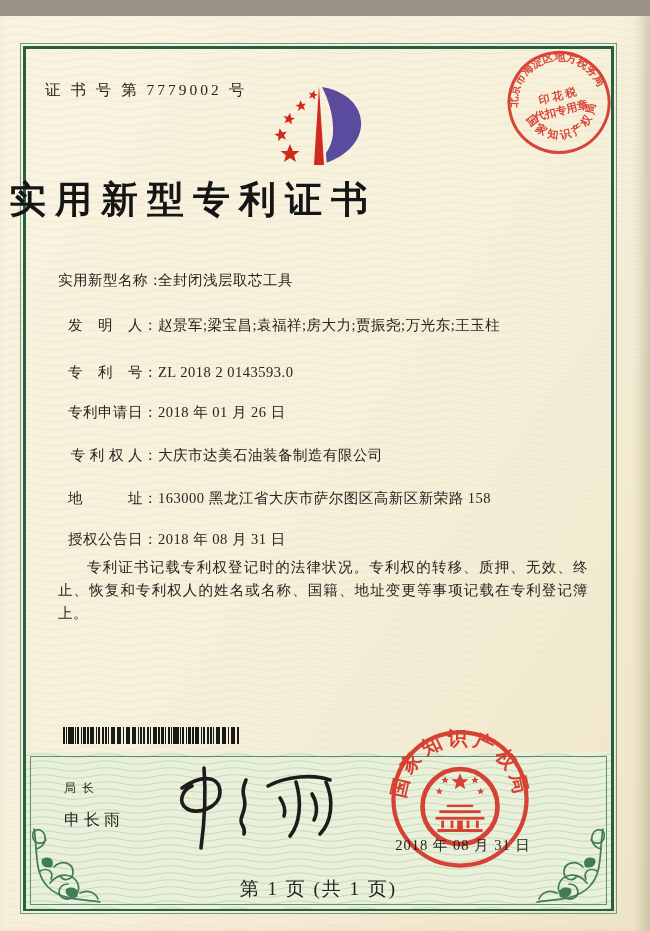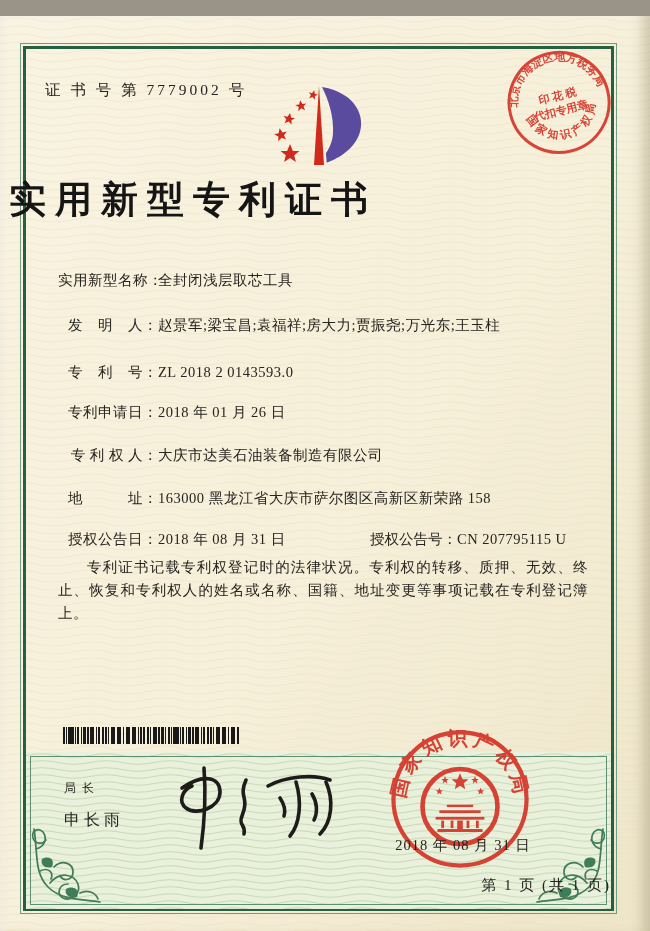--- a/index.html
+++ b/index.html
@@ -66,21 +66,21 @@
     font-size:12px; letter-spacing:6px; font-family:"Liberation Sans","DejaVu Sans",sans-serif; }
   .signatory-name { position:absolute; left:64px; top:794px; z-index:4;
     font-size:16px; letter-spacing:4px; font-family:"Liberation Sans","DejaVu Sans",sans-serif; }
   .signature { position:absolute; left:168px; top:748px; z-index:4; }
 
   .office-seal { position:absolute; left:385px; top:708px; z-index:4; opacity:.95; }
   .seal-date { position:absolute; left:388px; top:820px; width:150px; z-index:5;
     text-align:center; font-size:14.5px; letter-spacing:1px; color:#231f1b; }
 
   .page-footer { position:absolute; left:26px; top:860px; width:585px; z-index:4;
-    text-align:right; font-size:15px; letter-spacing:2px; }
+    text-align:center; font-size:19px; letter-spacing:2px; }
 </style>
 </head>
 <body>
 
 <div class="page">
 
   <svg width="0" height="0" style="position:absolute">
     <defs>
       <pattern id="wavePale" width="72" height="8" patternUnits="userSpaceOnUse">
         <path d="M0,4 Q18,0 36,4 T72,4" fill="none" stroke="#ebe1c3" stroke-width="1"></path>
@@ -148,23 +148,20 @@
       <span class="flabel">专利申请日：</span><span class="fvalue">2018 年 01 月 26 日</span>
     </div>
     <div class="frow" style="top:430px">
       <span class="flabel">专 利 权 人：</span><span class="fvalue">大庆市达美石油装备制造有限公司</span>
     </div>
     <div class="frow" style="top:473px">
       <span class="flabel">地　　　址：</span><span class="fvalue">163000 黑龙江省大庆市萨尔图区高新区新荣路 158</span>
     </div>
     <div class="frow" style="top:514px; width:540px">
       <span class="flabel">授权公告日：</span><span class="fvalue">2018 年 08 月 31 日</span>
-      <span class="pair2">
-        <span>授权公告号：</span><span class="fvalue">CN 207795115 U</span>
-      </span>
     </div>
   </div>
 
   <div class="paras">
     <p>专利证书记载专利权登记时的法律状况。专利权的转移、质押、无效、终止、恢复和专利权人的姓名或名称、国籍、地址变更等事项记载在专利登记簿上。</p>
   </div>
 
   <div class="barcode"></div>
 
   <div class="green-panel">

